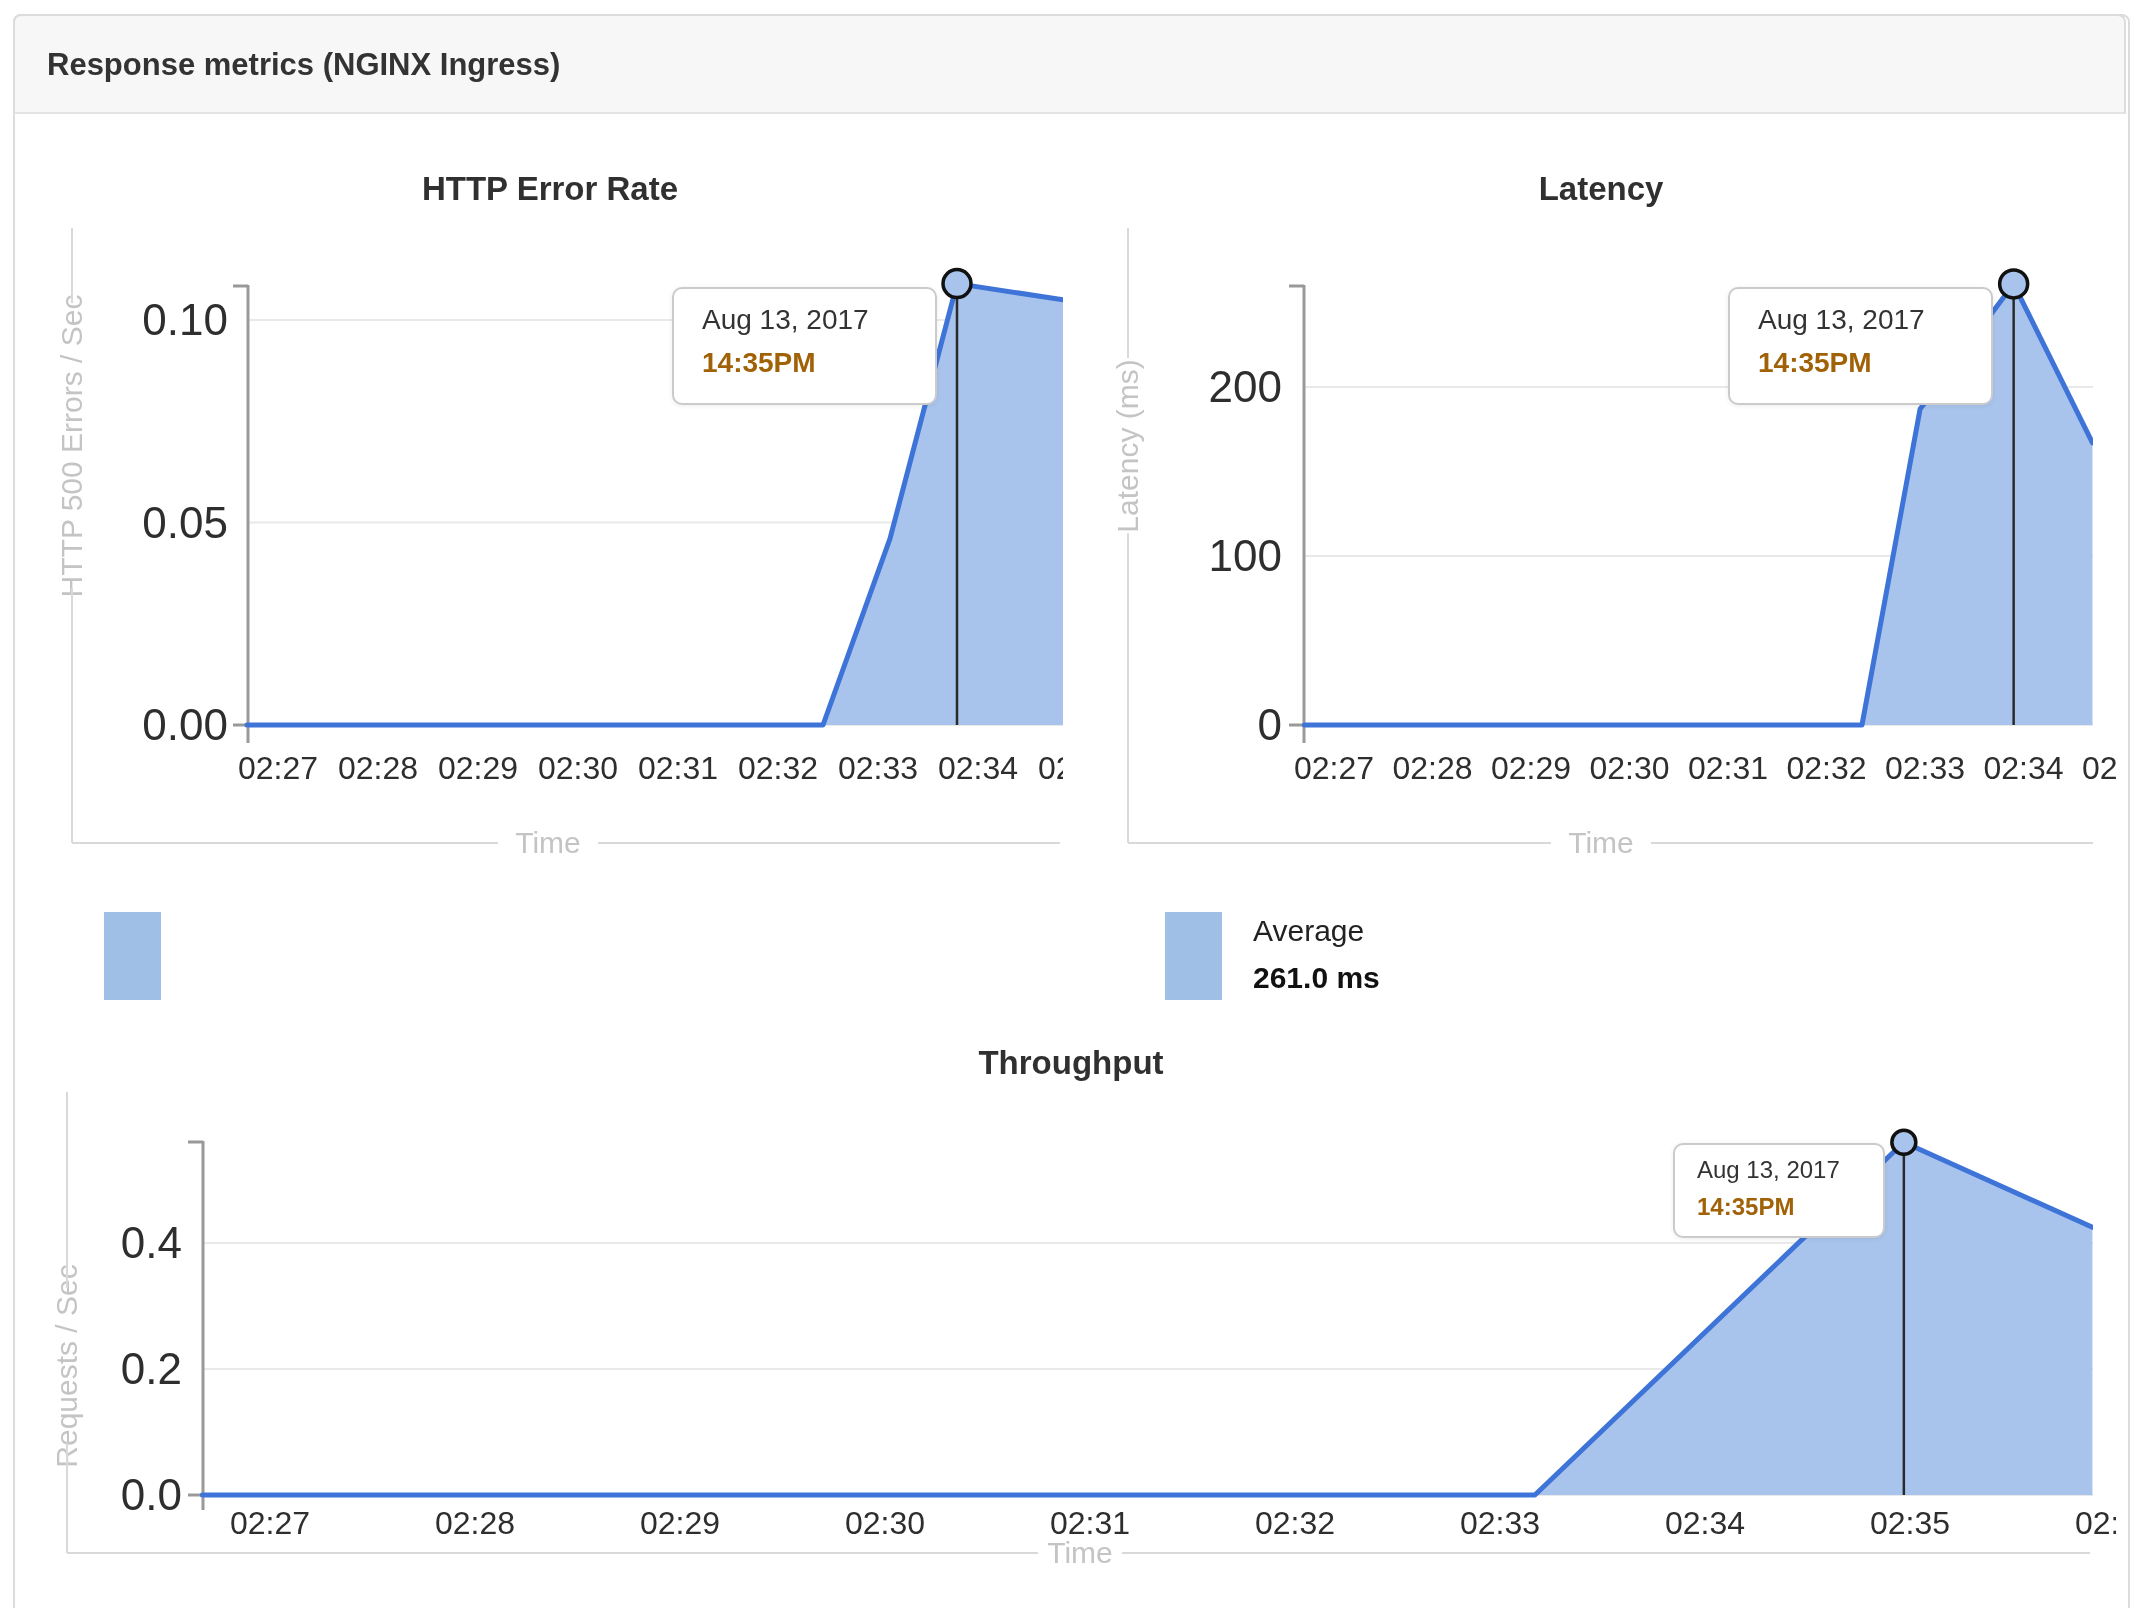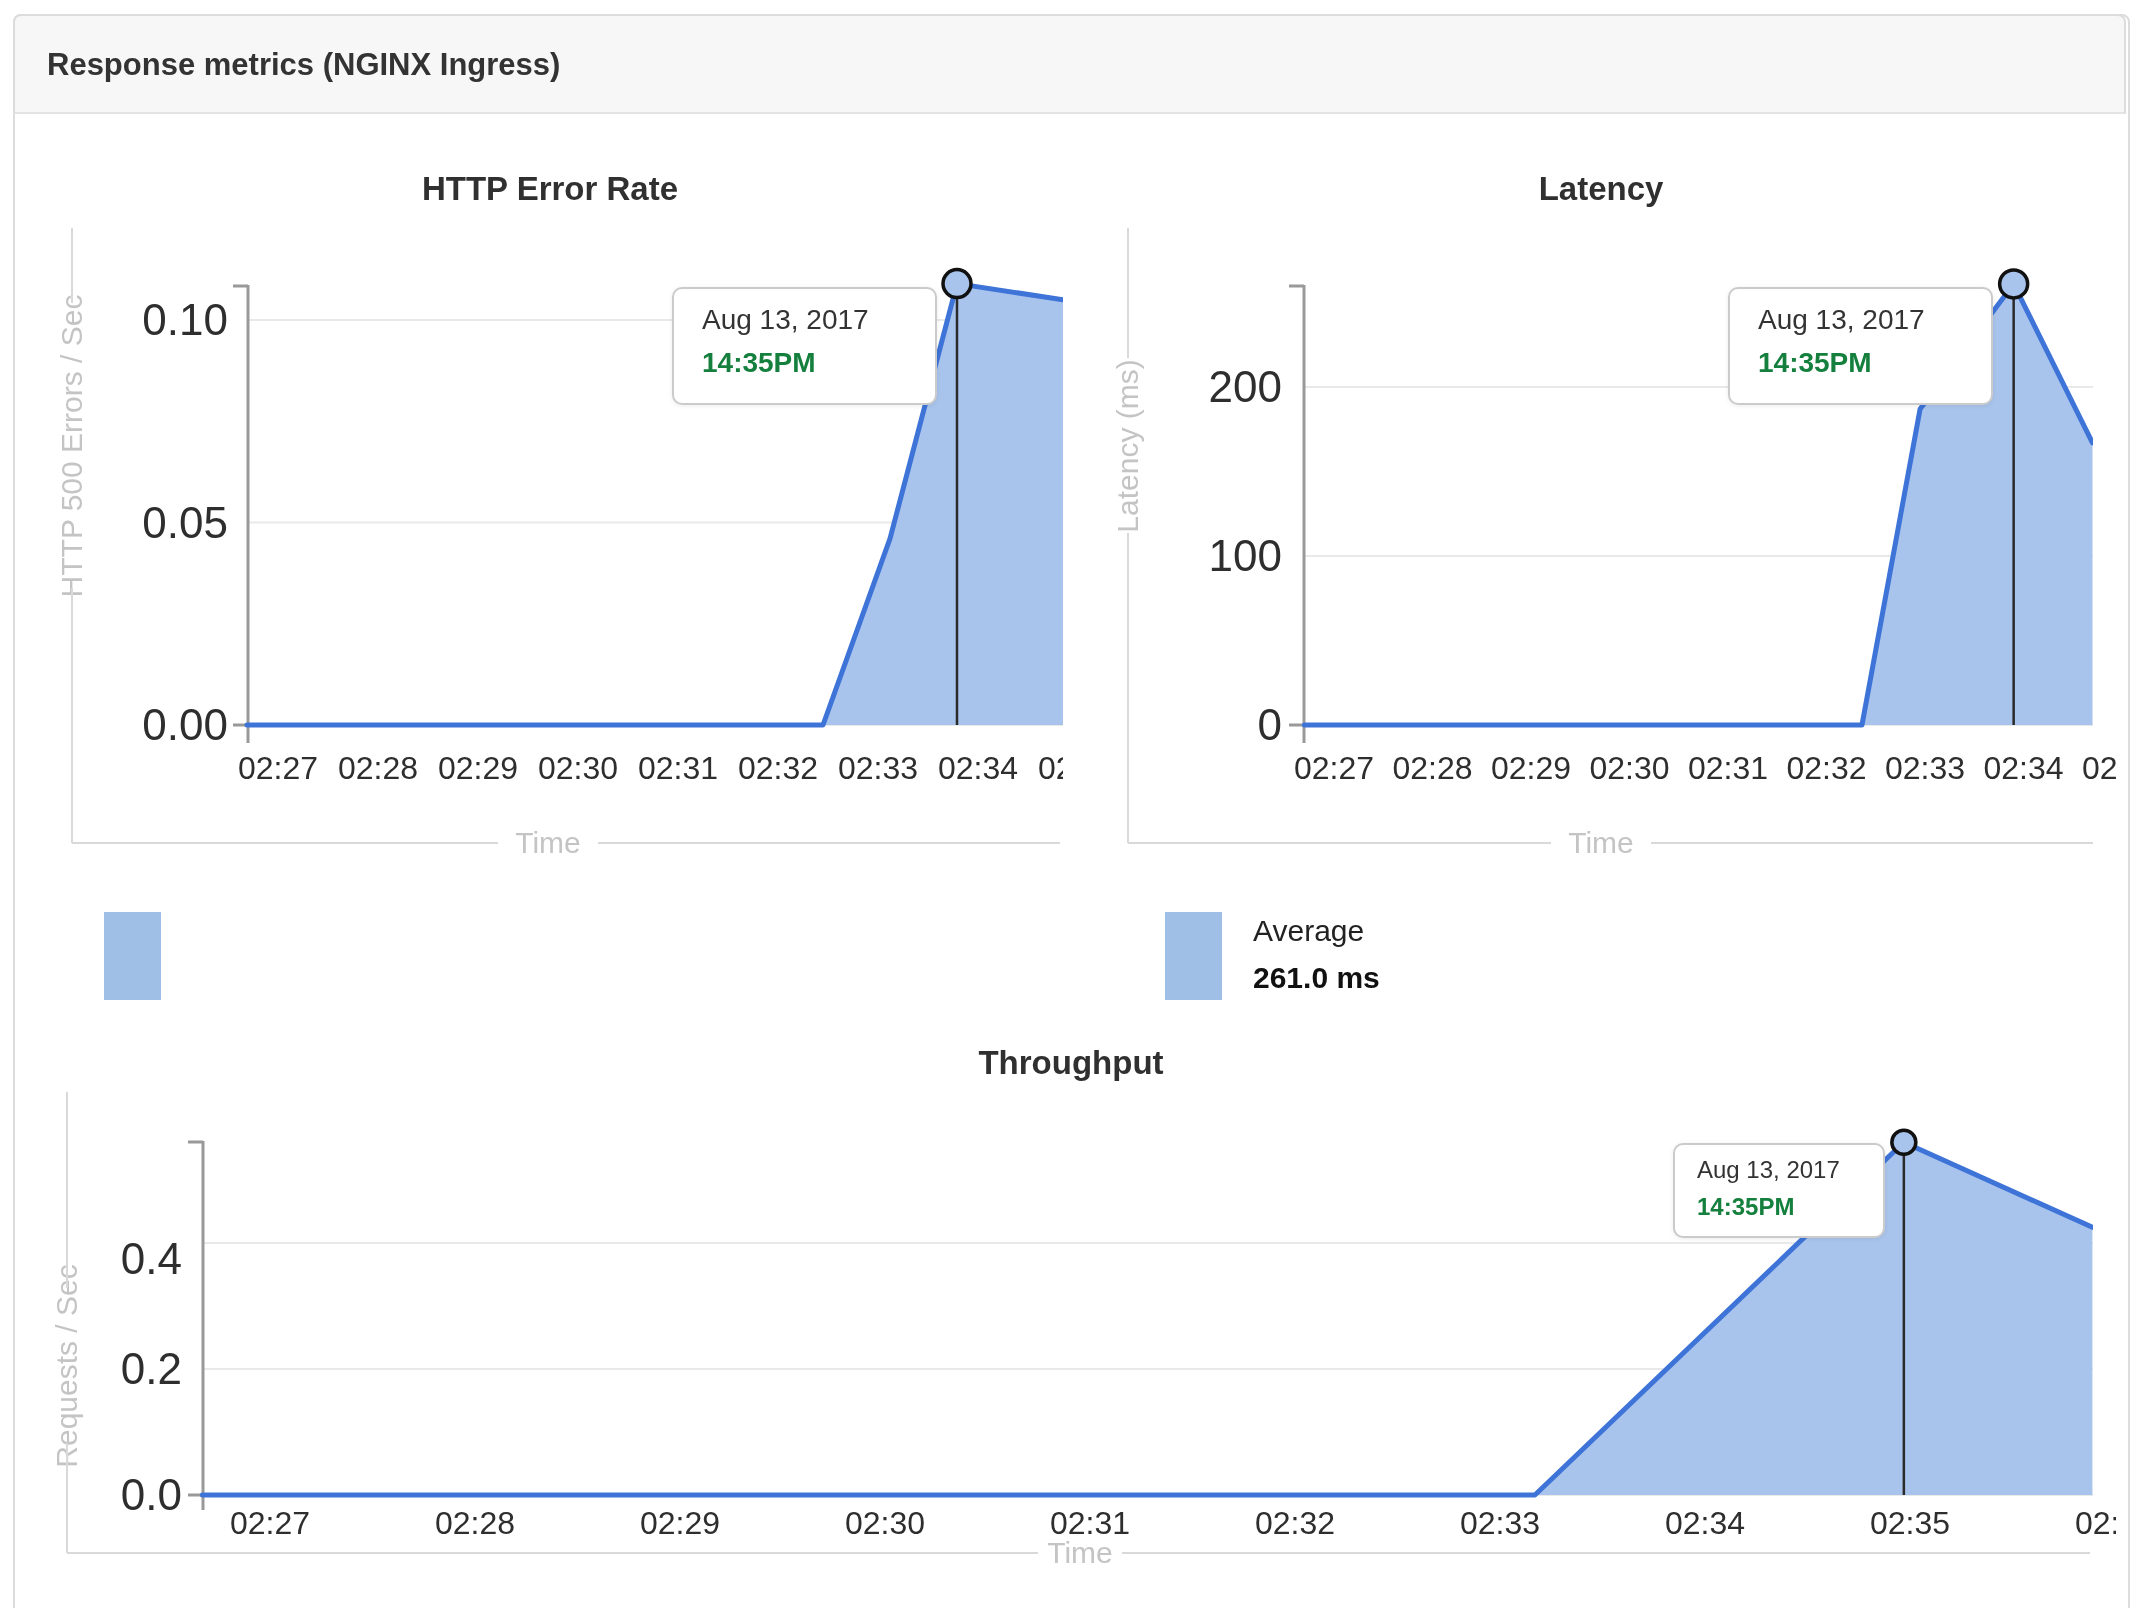--- a/index.html
+++ b/index.html
@@ -11,21 +11,21 @@
   .chart-title{position:absolute;transform:translateX(-50%);font-size:33px;font-weight:bold;color:#303030;white-space:nowrap;}
   .y-axis-title{position:absolute;transform:translate(-50%,-50%) rotate(-90deg);color:#c4c4c4;font-size:30px;white-space:nowrap;}
   .time-label{position:absolute;transform:translate(-50%,-50%);color:#c4c4c4;font-size:30px;}
   .ytick{position:absolute;width:100px;height:48px;line-height:48px;text-align:right;font-size:44px;color:#2e2e2e;}
   .xstrip{position:absolute;height:50px;overflow:hidden;}
   .xtick{position:absolute;top:0;height:48px;line-height:48px;transform:translateX(-50%);font-size:32px;color:#2e2e2e;white-space:nowrap;}
   .tooltip{position:absolute;background:#fff;border:2px solid #cbcbcb;border-radius:10px;box-shadow:0 1px 5px rgba(0,0,0,.08);box-sizing:border-box;}
   .tt-large{width:265px;height:118px;padding:15px 0 0 28px;}
   .tt-small{width:212px;height:95px;padding:11px 0 0 22px;}
   .tt-date{color:#333;}
-  .tt-time{font-weight:bold;color:#15803d;}
+  .tt-time{font-weight:bold;color:#a16207;}
   .tt-large .tt-date{font-size:28px;margin-bottom:11px;}
   .tt-large .tt-time{font-size:28px;}
   .tt-small .tt-date{font-size:24px;margin-bottom:9px;}
   .tt-small .tt-time{font-size:24px;}
   .legend{position:absolute;display:flex;align-items:stretch;}
   .swatch{width:57px;height:88px;}
   .legend-text{margin-left:31px;padding-top:2px;}
   .legend-label{font-size:30px;color:#222;margin-bottom:13px;}
   .legend-value{font-size:30px;font-weight:bold;color:#111;}
   svg{position:absolute;overflow:hidden;}
@@ -157,16 +157,16 @@
       <div class="legend-label">Average</div>
       <div class="legend-value">261.0 ms</div>
     </div>
   </div>
 <div class="ytick" style="left: 128px; top: 296px;">0.10</div>
     <div class="ytick" style="left: 128px; top: 498.5px;">0.05</div>
     <div class="ytick" style="left: 128px; top: 701px;">0.00</div>
     <div class="ytick" style="left: 1182px; top: 363px;">200</div>
     <div class="ytick" style="left: 1182px; top: 532px;">100</div>
     <div class="ytick" style="left: 1182px; top: 701px;">0</div>
-    <div class="ytick" style="left: 82px; top: 1219px; margin-top: 16px;">0.4</div>
+    <div class="ytick" style="left: 82px; top: 1219px;">0.4</div>
     <div class="ytick" style="left: 82px; top: 1345px;">0.2</div>
     <div class="ytick" style="left: 82px; top: 1471px;">0.0</div>
   </div>
 
 </body></html>

